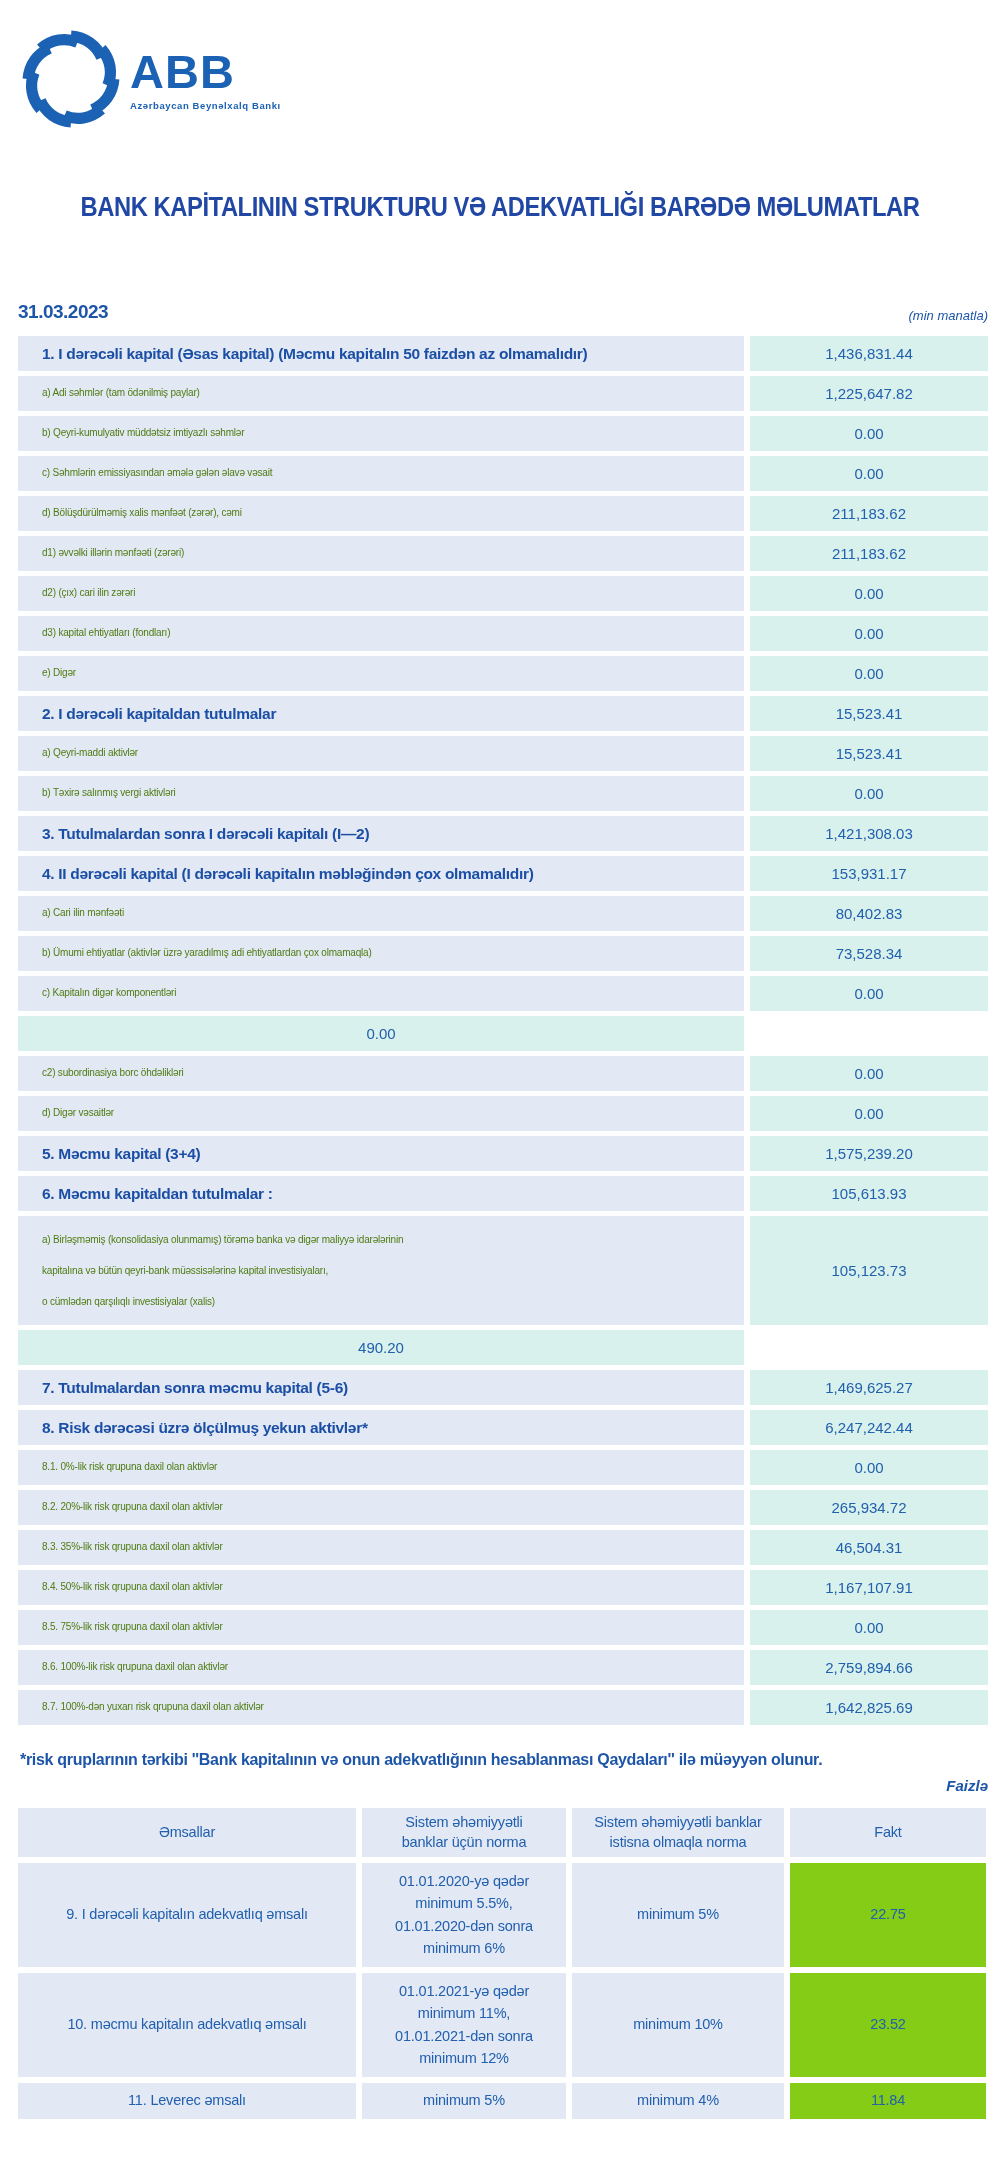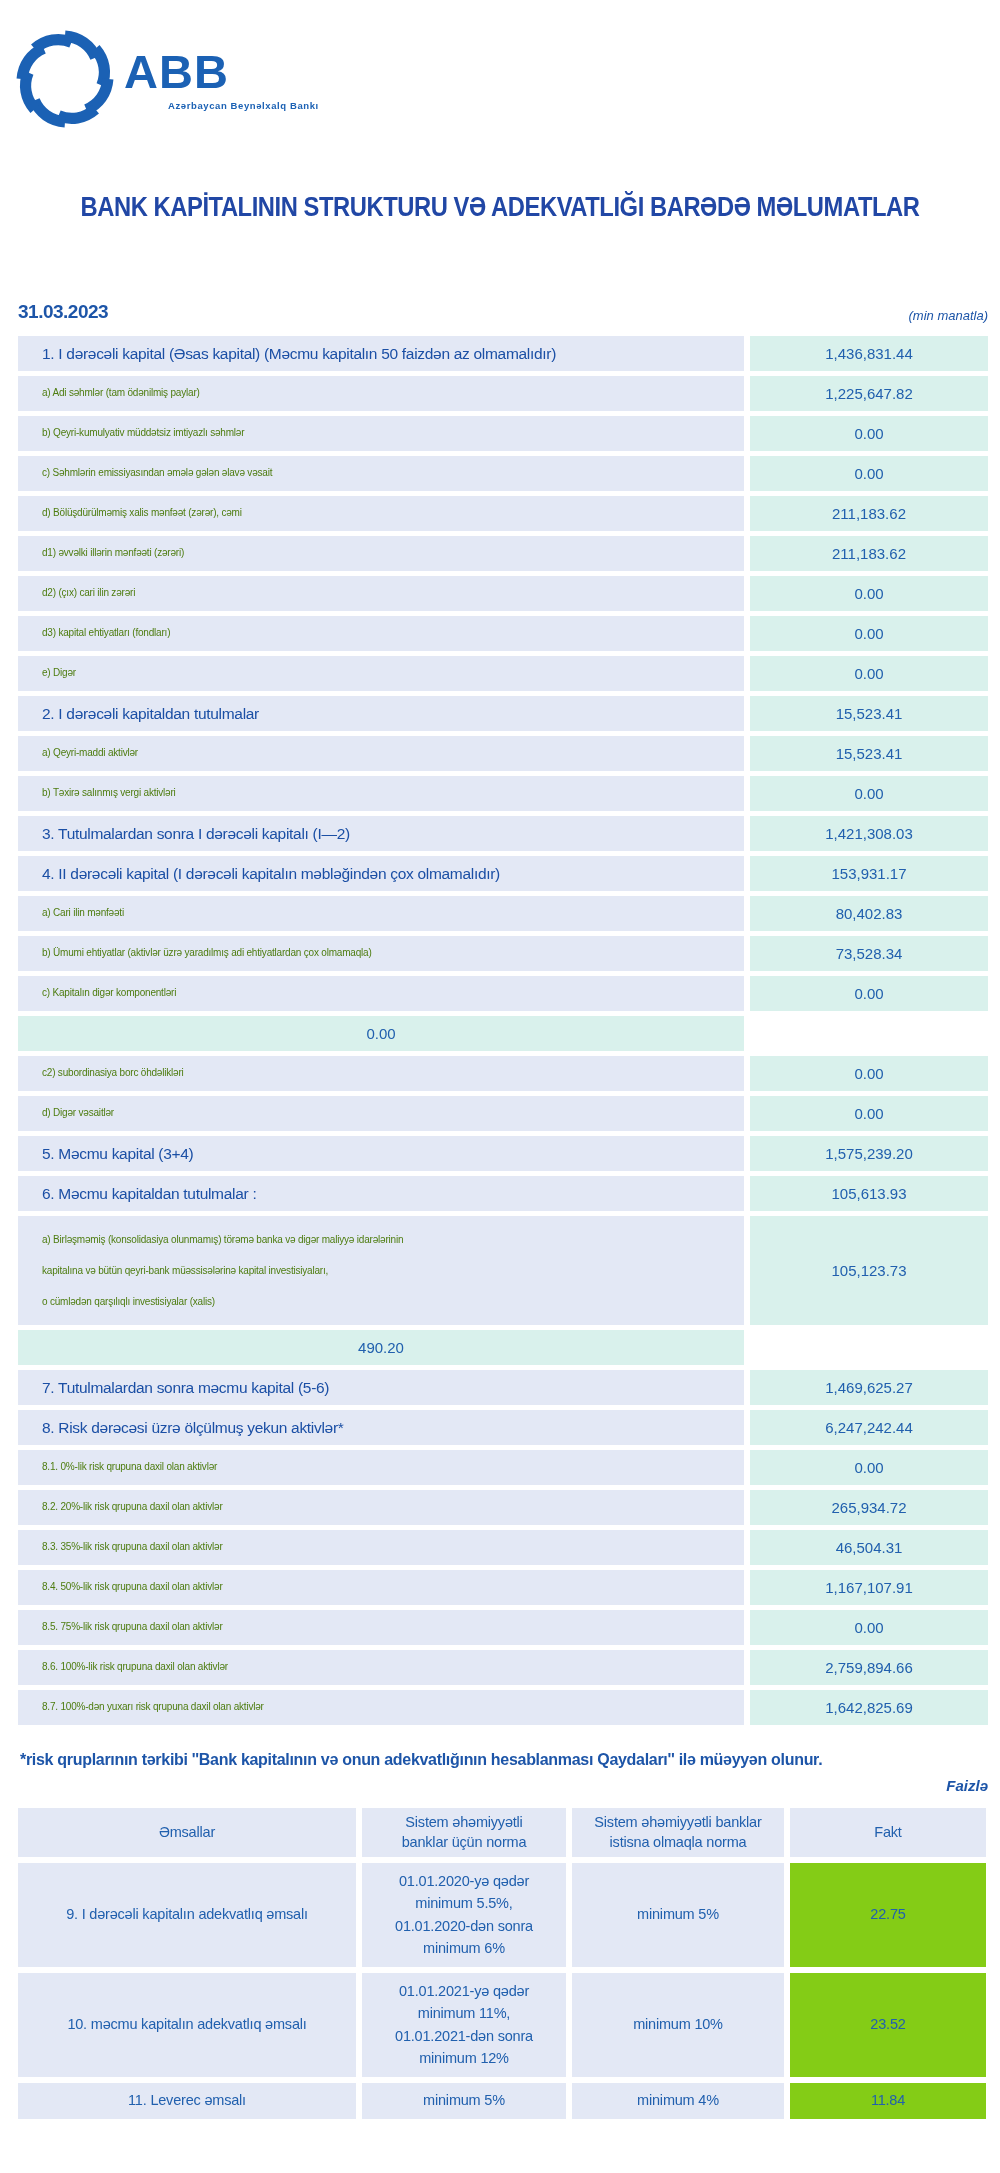--- a/index.html
+++ b/index.html
@@ -1,45 +1,45 @@
 <!DOCTYPE html>
 <html><head>
 <meta charset="utf-8">
 <style>
   html,body { margin:0; padding:0; background:#ffffff; }
   body { width:1000px; font-family:"Liberation Sans", sans-serif; }
   .page { position:relative; width:1000px; height:2173px; overflow:hidden; background:#fff; }
 
   
-  .header { padding:28px 0 0 14px; }
+  .header { padding:28px 0 0 20px; }
   .logo { display:flex; align-items:flex-start; }
   .pinwheel { width:102px; height:102px; }
   .logo-text { margin-left:8px; padding-top:20px; }
   .logo-abb { font-size:47px; font-weight:bold; color:#1b61b4; line-height:1; letter-spacing:1px; }
-  .logo-sub { font-size:9.5px; font-weight:bold; color:#1b61b4; letter-spacing:0.6px; margin-top:5px;margin-left:44px; }
+  .logo-sub { font-size:9.5px; font-weight:bold; color:#1b61b4; letter-spacing:0.6px; margin-top:5px; }
 
   
   .title { text-align:center; color:#2147a5; font-size:27px; font-weight:bold;
            margin:62px 0 0 0; letter-spacing:-0.5px; transform:scaleX(0.88); transform-origin:center; }
 
   
   .meta { display:flex; justify-content:space-between; align-items:flex-end;
           margin:78px 12px 0 18px; color:#1d55a8; }
   .date { font-size:19px; font-weight:bold; letter-spacing:-0.5px; }
   .unit { font-size:13px; font-style:italic; }
 
   
   .captable { margin:13px 12px 0 18px; }
   .cap-row { display:grid; grid-template-columns:726px 238px; column-gap:6px; margin-bottom:5px; }
   .cap-label { background:#e3e8f5; color:#4d7c0f; font-size:10px; letter-spacing:-0.2px;
                box-sizing:border-box; min-height:35px; padding:2px 10px 2px 24px;
                display:flex; align-items:center; white-space:pre-line; line-height:1.25; }
   .cap-value { background:#d9f1ec; color:#2160ae; font-size:15px; box-sizing:border-box;
                min-height:35px; display:flex; align-items:center; justify-content:center; }
-  .cap-row.bold .cap-label { font-weight:normal; color:#1b4fa5; font-size:15.5px; letter-spacing:-0.3px; }
+  .cap-row.bold .cap-label { font-weight:bold; color:#1b4fa5; font-size:15.5px; letter-spacing:-0.3px; }
   .cap-row.tall .cap-label { line-height:31px; padding-top:8px; padding-bottom:8px; }
 
   
   .footnote { margin:26px 12px 0 20px; color:#1d55a8; font-size:16px; font-weight:bold; letter-spacing:-0.3px; }
   .unit2 { margin:8px 12px 0 15px; text-align:right; color:#1d55a8; font-size:15px; font-weight:bold; font-style:italic; }
 
   
   .ratios { margin:14px 12px 0 18px; }
   .ratio-row { display:grid; grid-template-columns:338px 204px 212px 196px; column-gap:6px; margin-bottom:6px; }
   .ratio-cell { background:#e3e8f5; color:#2160ae; font-size:14.5px; box-sizing:border-box;

